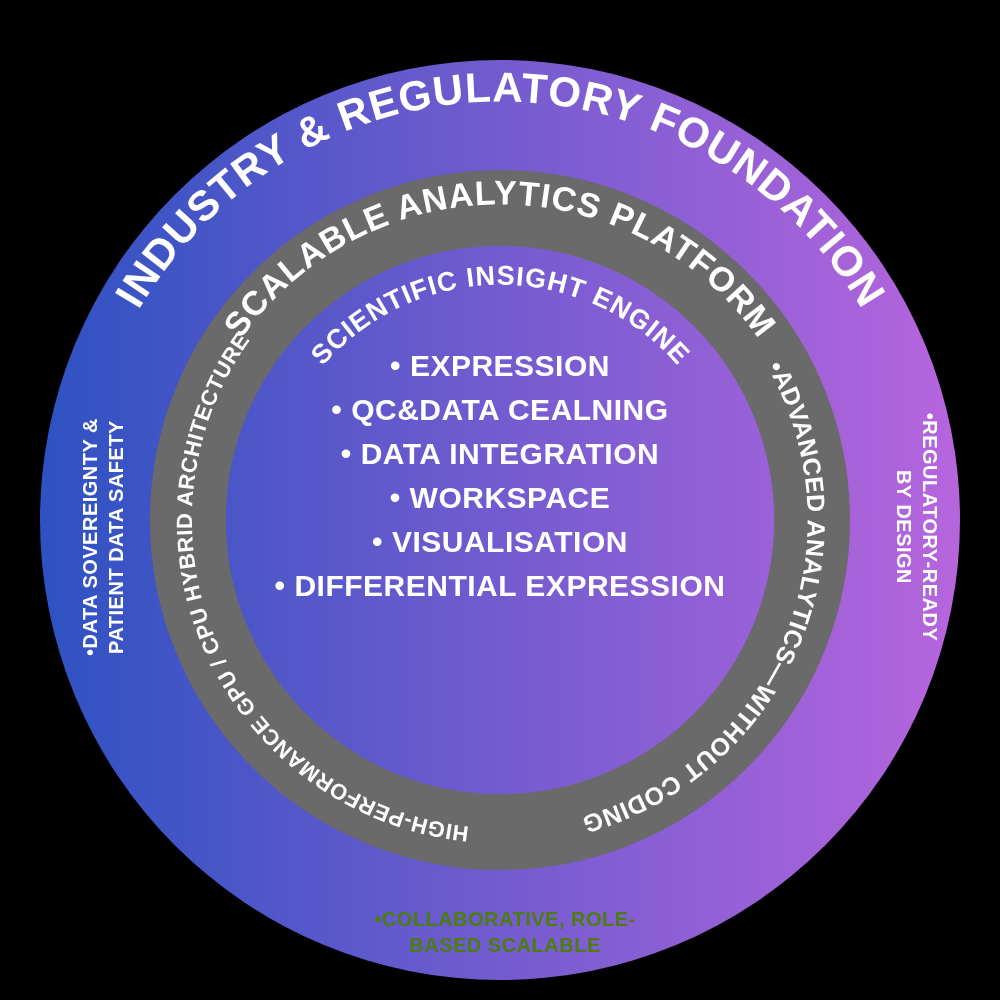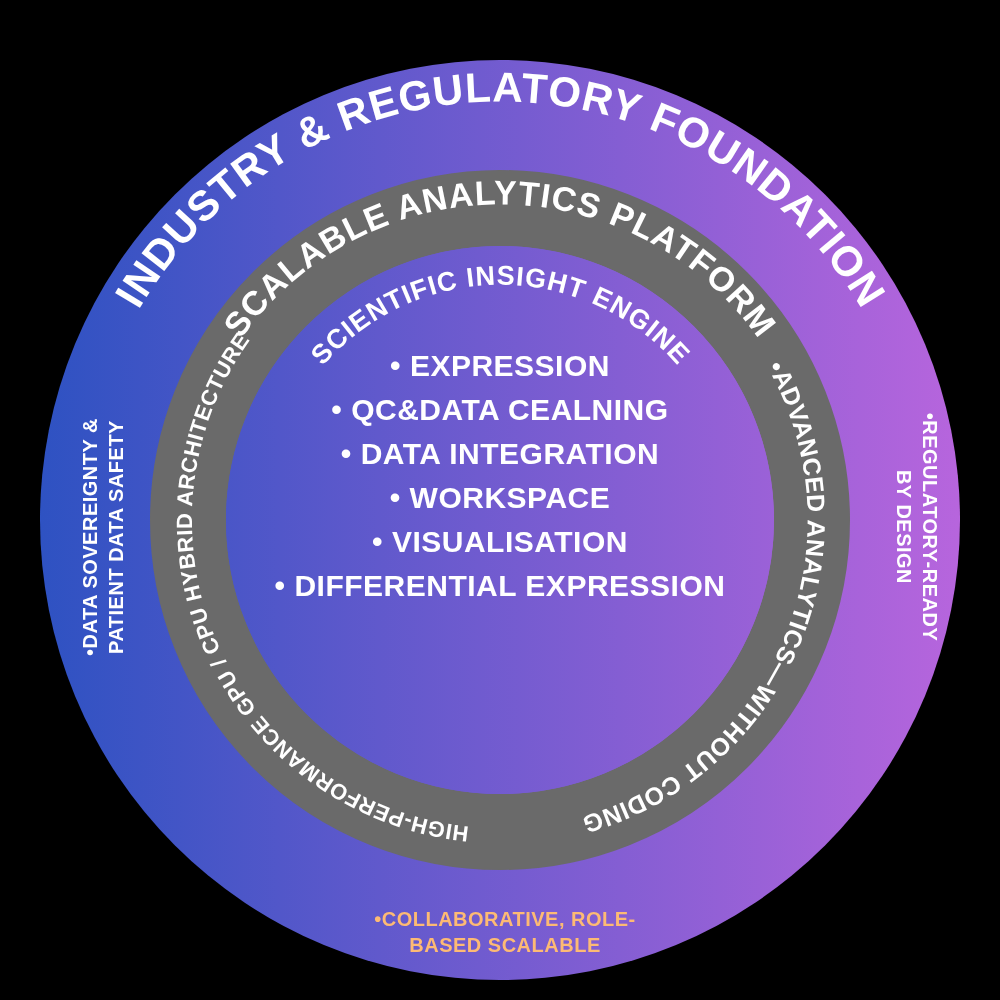--- a/index.html
+++ b/index.html
@@ -16,21 +16,21 @@
   .t-ring-side-r{font-size:25px;letter-spacing:0.5px;}
 
   
   .overlay{position:absolute;color:#fff;font-weight:700;}
   .center-list{left:220px;top:344px;width:560px;text-align:center;}
   .center-list .item{font-size:30px;line-height:44px;letter-spacing:0.5px;white-space:nowrap;}
   .v-label{width:260px;text-align:center;font-size:20px;line-height:26px;letter-spacing:0.5px;}
   .v-left{left:-27px;top:511px;transform:rotate(-90deg);}
   .v-right{left:787px;top:501px;transform:rotate(90deg);}
   .bottom-label{left:255px;top:906px;width:500px;text-align:center;
-                color:#fdba74;font-size:20px;line-height:26px;letter-spacing:0.5px;}
+                color:#4d7c0f;font-size:20px;line-height:26px;letter-spacing:0.5px;}
 </style>
 </head>
 <body>
 
 <div class="stage">
 
   <svg width="1000" height="1000" viewBox="0 0 1000 1000">
     <defs>
       <linearGradient id="gradMain" gradientUnits="userSpaceOnUse" x1="40" y1="520" x2="960" y2="520">
         <stop offset="0" stop-color="#2e52c2"></stop>

